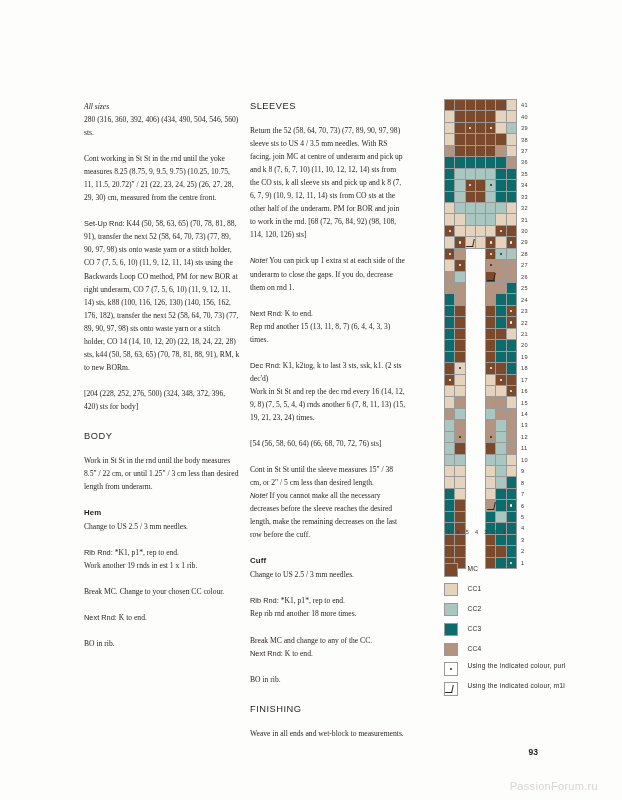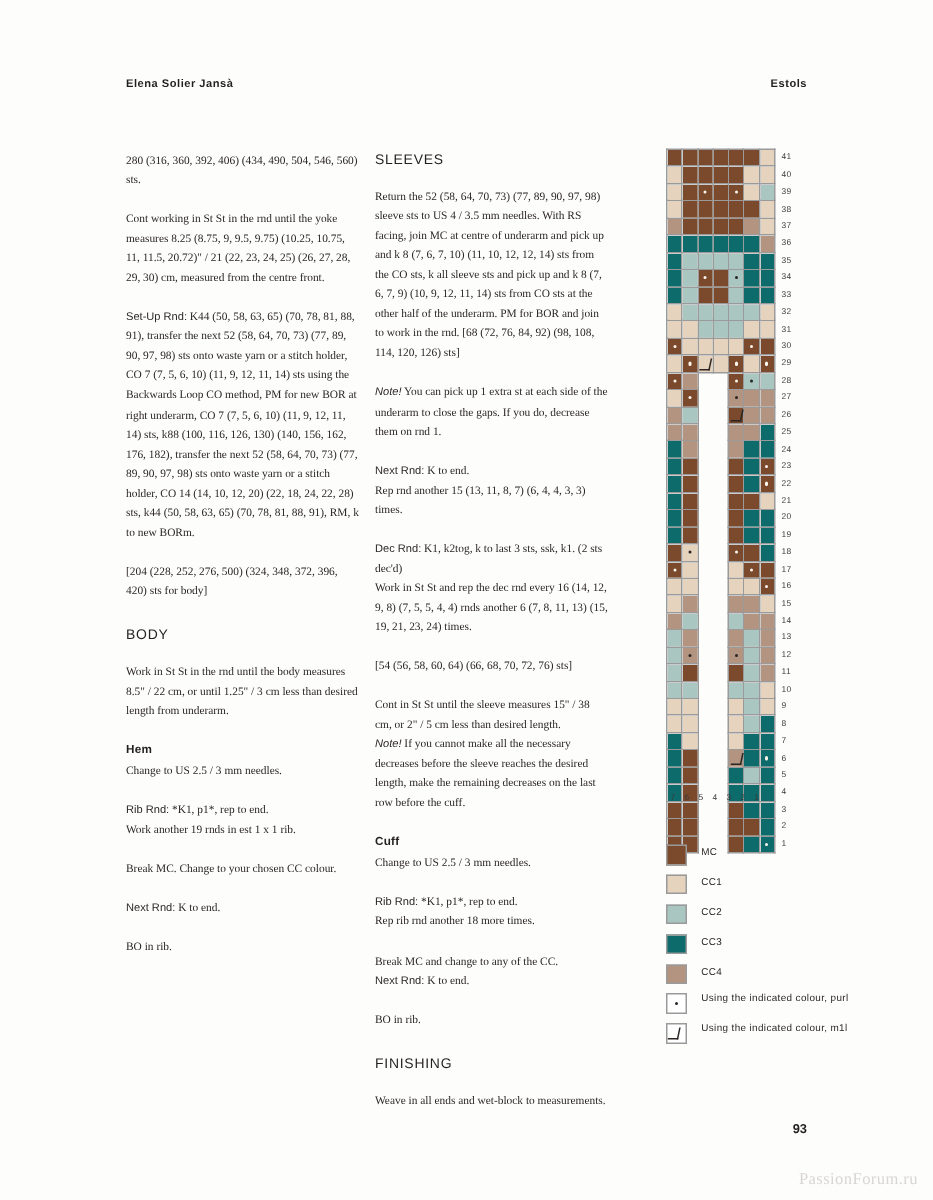--- a/index.html
+++ b/index.html
@@ -188,40 +188,37 @@
     position: absolute;
     right: 84px;
     bottom: 43px;
     font-family: "Liberation Sans", sans-serif;
     font-size: 8.6px;
     font-weight: 600;
     color: #231f20;
   }
   .watermark {
     position: absolute;
-    right: 10px;
+    right: 24px;
     bottom: 8px;
-    font-family: Liberation Serif, serif;
+    font-family: Liberation Sans, sans-serif;
     font-size: 11px;
     letter-spacing: .3px;
     color: #d9d6d2;
     user-select: none;
   }
 </style>
 </head>
 <body>
 
 <div class="page">
 
-  <div class="runhead">
-    <span>Elena Solier Jansà</span>
-    <span>Estols</span>
-  </div>
 
   <div class="col col-left">
+    <p class="tight"><i>All sizes</i></p>
     <p>280 (316, 360, 392, 406) (434, 490, 504, 546, 560) sts.</p>
     <p>Cont working in St St in the rnd until the yoke measures 8.25 (8.75, 9, 9.5, 9.75) (10.25, 10.75, 11, 11.5, 20.72)" / 21 (22, 23, 24, 25) (26, 27, 28, 29, 30) cm, measured from the centre front.</p>
 
 
     <p><span class="lead">Set-Up Rnd:</span><span> K44 (50, 58, 63, 65) (70, 78, 81, 88, 91), transfer the next 52 (58, 64, 70, 73) (77, 89, 90, 97, 98) sts onto waste yarn or a stitch holder, CO 7 (7, 5, 6, 10) (11, 9, 12, 11, 14) sts using the Backwards Loop CO method, PM for new BOR at right underarm, CO 7 (7, 5, 6, 10) (11, 9, 12, 11, 14) sts, k88 (100, 116, 126, 130) (140, 156, 162, 176, 182), transfer the next 52 (58, 64, 70, 73) (77, 89, 90, 97, 98) sts onto waste yarn or a stitch holder, CO 14 (14, 10, 12, 20) (22, 18, 24, 22, 28) sts, k44 (50, 58, 63, 65) (70, 78, 81, 88, 91), RM, k to new BORm.</span></p>
 
     <p>[204 (228, 252, 276, 500) (324, 348, 372, 396, 420) sts for body]</p>
 
     <h2 class="section">BODY</h2>
     <p>Work in St St in the rnd until the body measures 8.5" / 22 cm, or until 1.25" / 3 cm less than desired length from underarm.</p>

